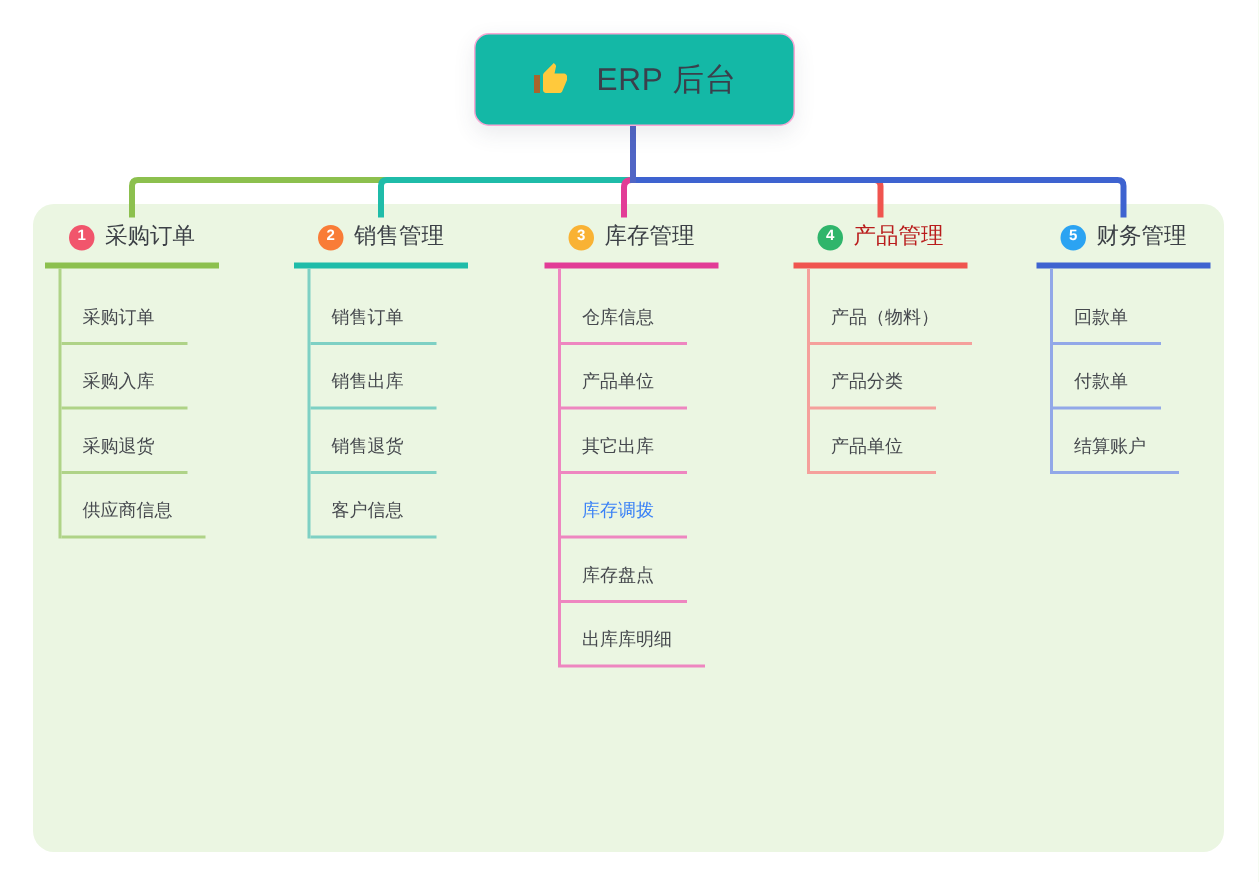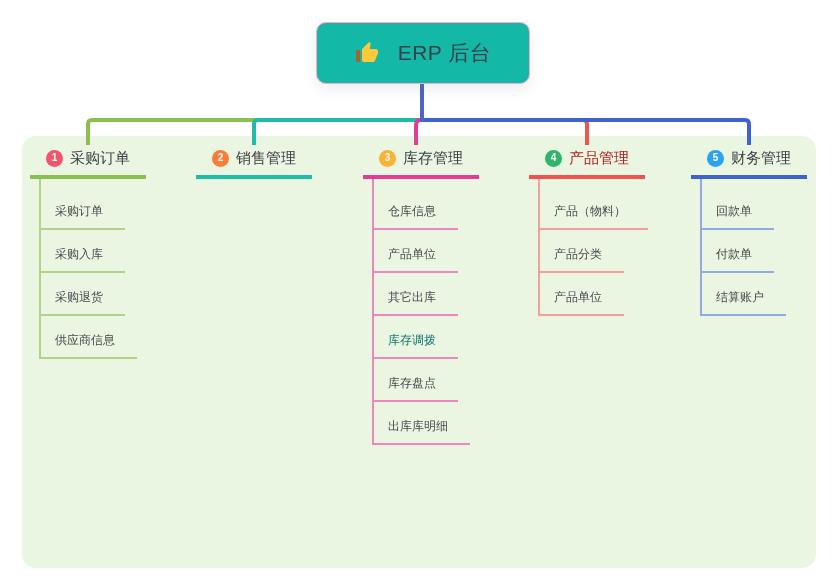--- a/index.html
+++ b/index.html
@@ -81,38 +81,52 @@
         <div class="child">
           <span class="child-label" style="border-bottom-color: rgb(175, 211, 135); color: rgb(70, 73, 78);">供应商信息</span>
         </div>
       </div>
     </div>
     <div class="branch" style="left: 196px;">
       <div class="branch-title" style="border-bottom-color: rgb(31, 188, 169);">
         <span class="badge" style="background: rgb(249, 124, 55);">2</span>
         <span class="branch-label" style="color: rgb(60, 64, 70);">销售管理</span>
       </div>
+      <div class="children" style="border-left-color: rgb(126, 208, 196);">
+        <div class="child">
+          <span class="child-label" style="border-bottom-color: rgb(126, 208, 196); color: rgb(70, 73, 78);">销售订单</span>
+        </div>
+        <div class="child">
+          <span class="child-label" style="border-bottom-color: rgb(126, 208, 196); color: rgb(70, 73, 78);">销售出库</span>
+        </div>
+        <div class="child">
+          <span class="child-label" style="border-bottom-color: rgb(126, 208, 196); color: rgb(70, 73, 78);">销售退货</span>
+        </div>
+        <div class="child">
+          <span class="child-label" style="border-bottom-color: rgb(126, 208, 196); color: rgb(70, 73, 78);">客户信息</span>
+        </div>
+      </div>
     </div>
     <div class="branch" style="left: 363px;">
       <div class="branch-title" style="border-bottom-color: rgb(226, 60, 150);">
         <span class="badge" style="background: rgb(249, 178, 52);">3</span>
         <span class="branch-label" style="color: rgb(60, 64, 70);">库存管理</span>
       </div>
       <div class="children" style="border-left-color: rgb(238, 134, 192);">
         <div class="child">
           <span class="child-label" style="border-bottom-color: rgb(238, 134, 192); color: rgb(70, 73, 78);">仓库信息</span>
         </div>
         <div class="child">
           <span class="child-label" style="border-bottom-color: rgb(238, 134, 192); color: rgb(70, 73, 78);">产品单位</span>
         </div>
         <div class="child">
           <span class="child-label" style="border-bottom-color: rgb(238, 134, 192); color: rgb(70, 73, 78);">其它出库</span>
         </div>
         <div class="child">
-          <span class="child-label" style="border-bottom-color: rgb(238, 134, 192); color: #0f766e;">库存调拨</span>
+          <span class="child-label" style="border-bottom-color: rgb(238, 134, 192); color: #3b82f6;">库存调拨</span>
         </div>
         <div class="child">
           <span class="child-label" style="border-bottom-color: rgb(238, 134, 192); color: rgb(70, 73, 78);">库存盘点</span>
         </div>
         <div class="child">
           <span class="child-label" style="border-bottom-color: rgb(238, 134, 192); color: rgb(70, 73, 78);">出库库明细</span>
         </div>
       </div>
     </div>
     <div class="branch" style="left: 529px;">

